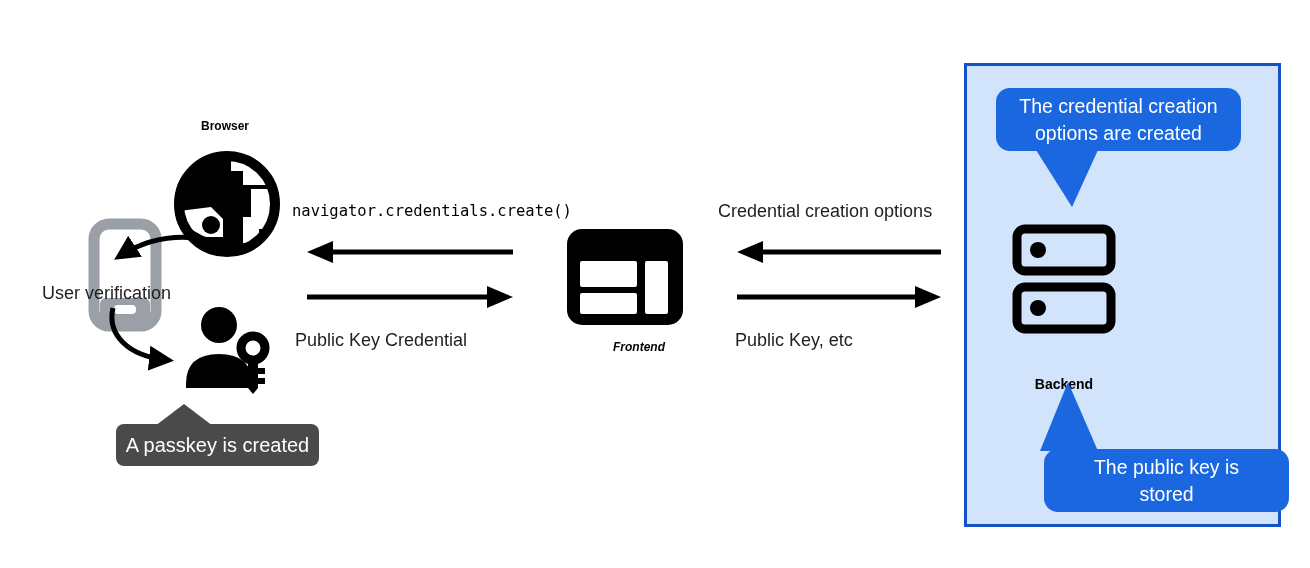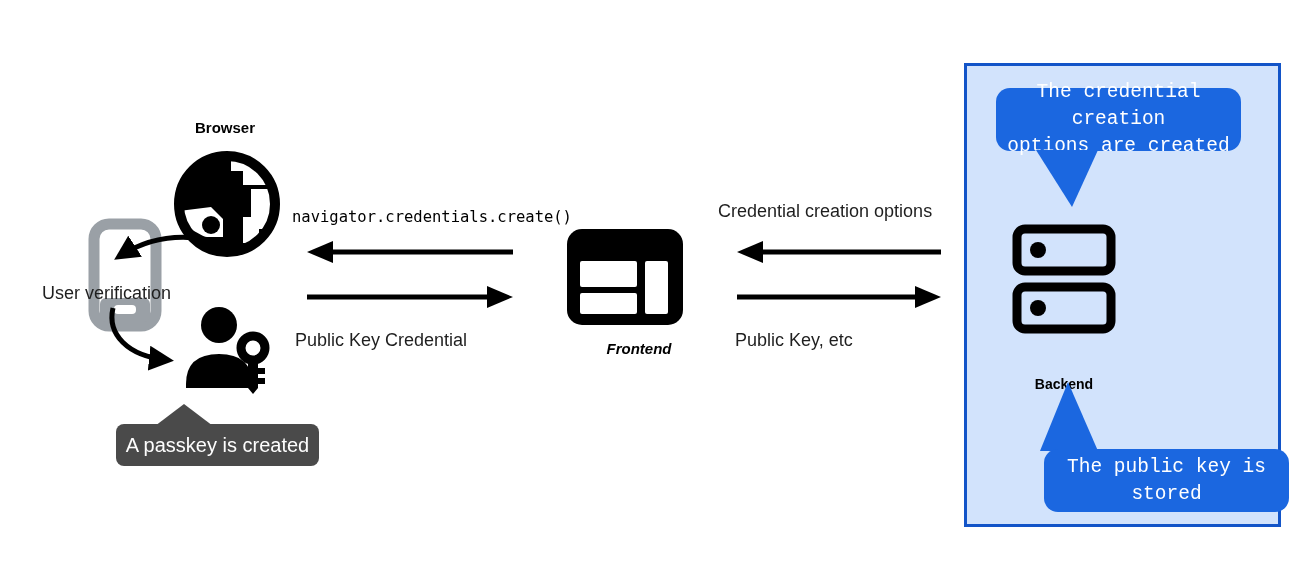--- a/index.html
+++ b/index.html
@@ -1,32 +1,32 @@
 <!DOCTYPE html>
 <html><head>
 <meta charset="utf-8">
 <style>
   html,body { margin:0; padding:0; background:#ffffff; }
   .canvas {
     position:relative; width:1310px; height:568px; background:#ffffff;
     font-family:"Liberation Sans", sans-serif; overflow:hidden;
   }
   .abs { position:absolute; }
-  .lbl-bold { font-weight:bold; font-size:15px; color:#000; text-align:center; }
+  .lbl-bold { font-weight:bold; font-size:12px; color:#000; text-align:center; }
   .lbl { font-size:18px; color:#1f1f1f; }
   .lbl-center { text-align:left; }
   .code { font-family:"DejaVu Sans Mono", monospace; font-size:15.5px; color:#000; }
   .tooltip-gray {
     background:#4a4a4a; color:#fdfdfd; border-radius:8px; font-size:20px;
     display:flex; align-items:center; justify-content:center;
   }
   .bubble-blue {
     background:#1b67e0; color:#ffffff; border-radius:14px; font-size:19.5px;
     line-height:27px; text-align:center; white-space:pre-line;
-    display:flex; align-items:center; justify-content:center;font-family:Liberation Mono, monospace;
+    display:flex; align-items:center; justify-content:center;
   }
   .panel { background:#d2e3fc; border:3px solid #1254c8; }
   svg { display:block; }
 </style>
 </head>
 <body>
 
 <div class="canvas">
 
   <div class="abs lbl-bold" style="left:175px; top:119px; width:100px;">Browser</div>
@@ -78,21 +78,21 @@
     <path d="M6 78 q0 -30 33 -30 q33 0 33 30 l0 4 l-66 0 z" fill="#000"></path>
     <circle cx="73" cy="42" r="12" fill="none" stroke="#000" stroke-width="9"></circle>
     <path d="M68 52 h10 v10 h7 v6 h-7 v4 h7 v6 h-7 v4 l-5 6 l-5 -6 z" fill="#000"></path>
   </svg>
 
   <svg class="abs" style="left:155px; top:404px;" width="58" height="22" viewBox="0 0 58 22">
     <polygon points="0,22 29,0 58,22" fill="#4a4a4a"></polygon>
   </svg>
   <div class="abs tooltip-gray" style="left:116px; top:424px; width:203px; height:42px;">A passkey is created</div>
 
-  <div class="abs code" style="left:292px; top:208px;">navigator.credentials.create()</div>
+  <div class="abs code" style="left:292px; top:202px;">navigator.credentials.create()</div>
 
   <svg class="abs" style="left:305px; top:240px;" width="210" height="24" viewBox="0 0 210 24">
     <line x1="208" y1="12" x2="24" y2="12" stroke="#000" stroke-width="5"></line>
     <polygon points="28,1 28,23 2,12" fill="#000"></polygon>
   </svg>
 
   <svg class="abs" style="left:305px; top:285px;" width="210" height="24" viewBox="0 0 210 24">
     <line x1="2" y1="12" x2="186" y2="12" stroke="#000" stroke-width="5"></line>
     <polygon points="182,1 182,23 208,12" fill="#000"></polygon>
   </svg>

